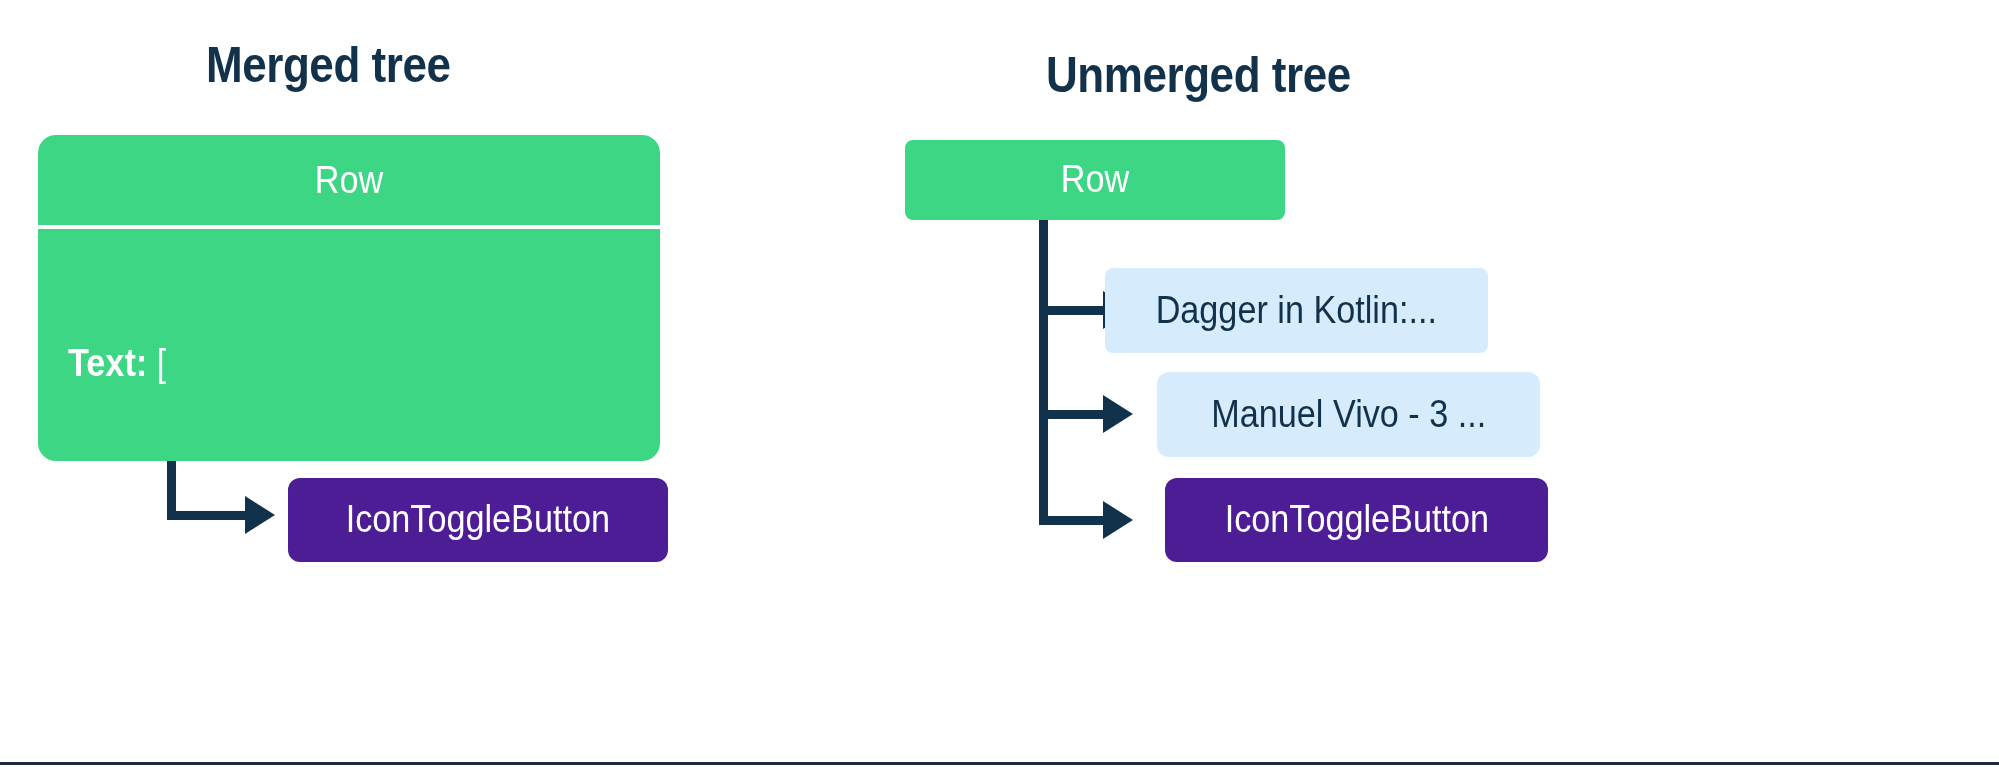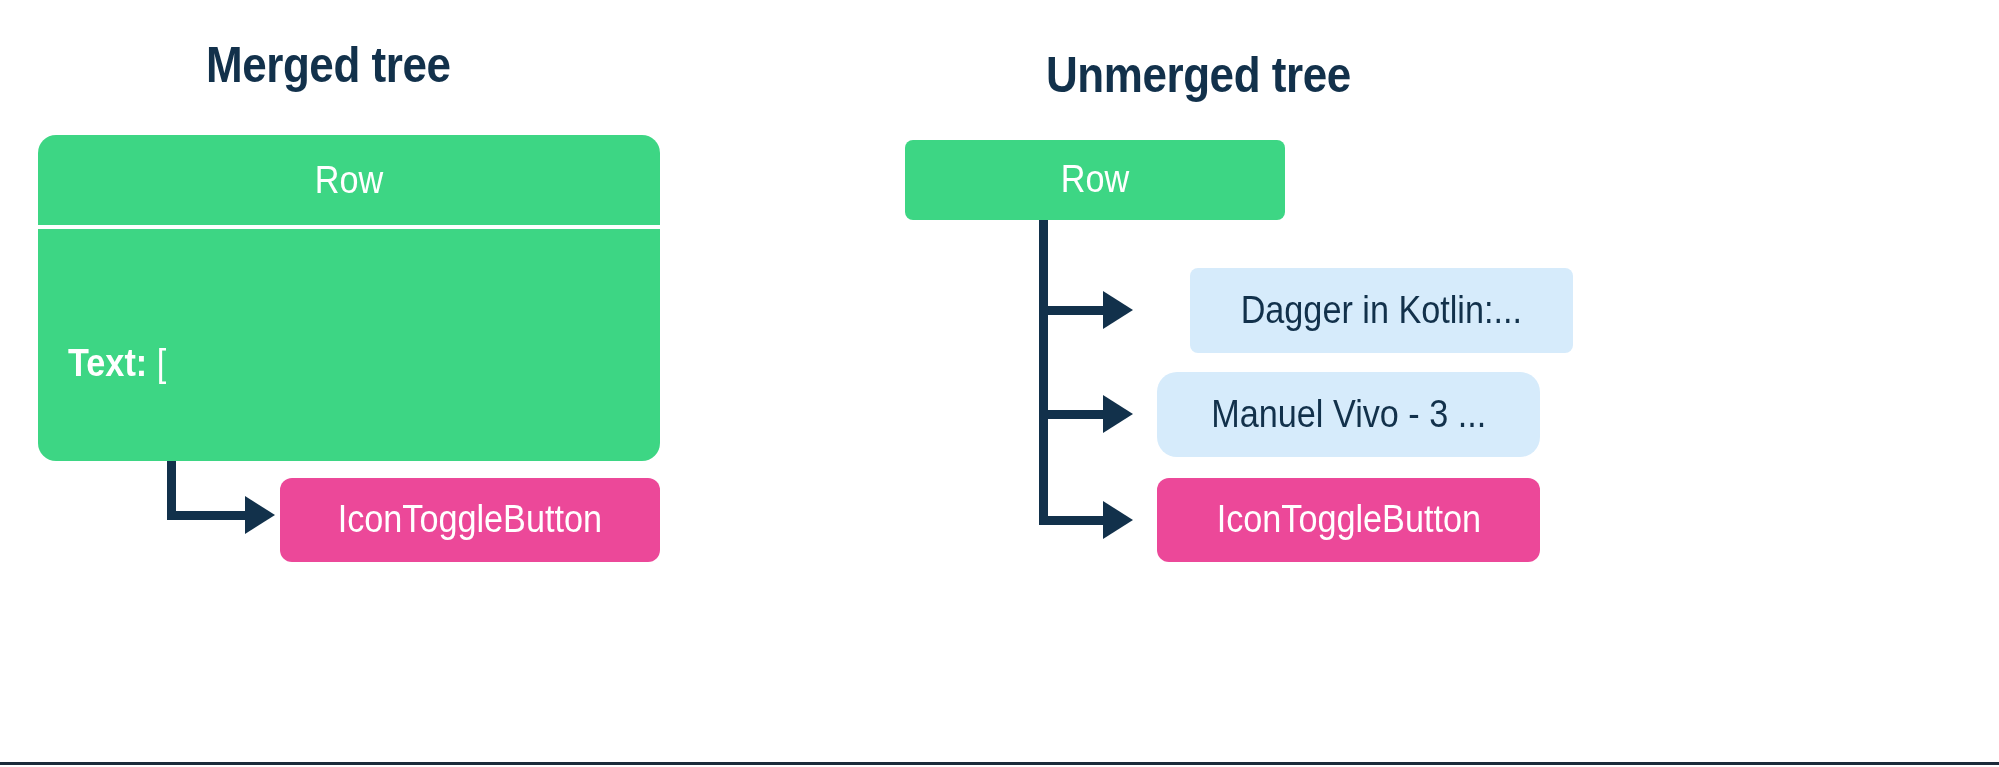--- a/index.html
+++ b/index.html
@@ -44,21 +44,21 @@
     text-align: center;
     color: #ffffff;
     font-size: 38px;
     line-height: 1.1;
     white-space: nowrap;
     transform-origin: center center;
   }
   .node span { transform: scaleX(0.9); display: inline-block; }
 
   .green  { background: #3DD684; }
-  .blue   { background: #ec4899; color: #ffffff; }
+  .blue   { background: #4c1d95; color: #ffffff; margin-left: 8px; }
   .lblue  { background: #D6EBFB; color: #12314B; }
 
   
   #merged-row-card {
     position: absolute;
     left: 38px;
     top: 135px;
     width: 622px;
     height: 326px;
     background: #3DD684;
@@ -111,33 +111,33 @@
 
   
   #unmerged-row {
     left: 905px;
     top: 140px;
     width: 380px;
     height: 80px;
     border-radius: 8px;
   }
   #unmerged-dagger {
-    left: 1190px;
+    left: 1105px;
     top: 268px;
     width: 383px;
     height: 85px;
     border-radius: 8px;
     text-align: right;
   }
   #unmerged-manuel {
     left: 1157px;
     top: 372px;
     width: 383px;
     height: 85px;
-    border-radius: 20px;
+    border-radius: 12px;
   }
   #unmerged-icontoggle {
     left: 1157px;
     top: 478px;
     width: 383px;
     height: 84px;
     border-radius: 12px;
   }
   .vline { position: absolute; background: #12314B; width: 9px; }
   .hline { position: absolute; background: #12314B; height: 9px; }

